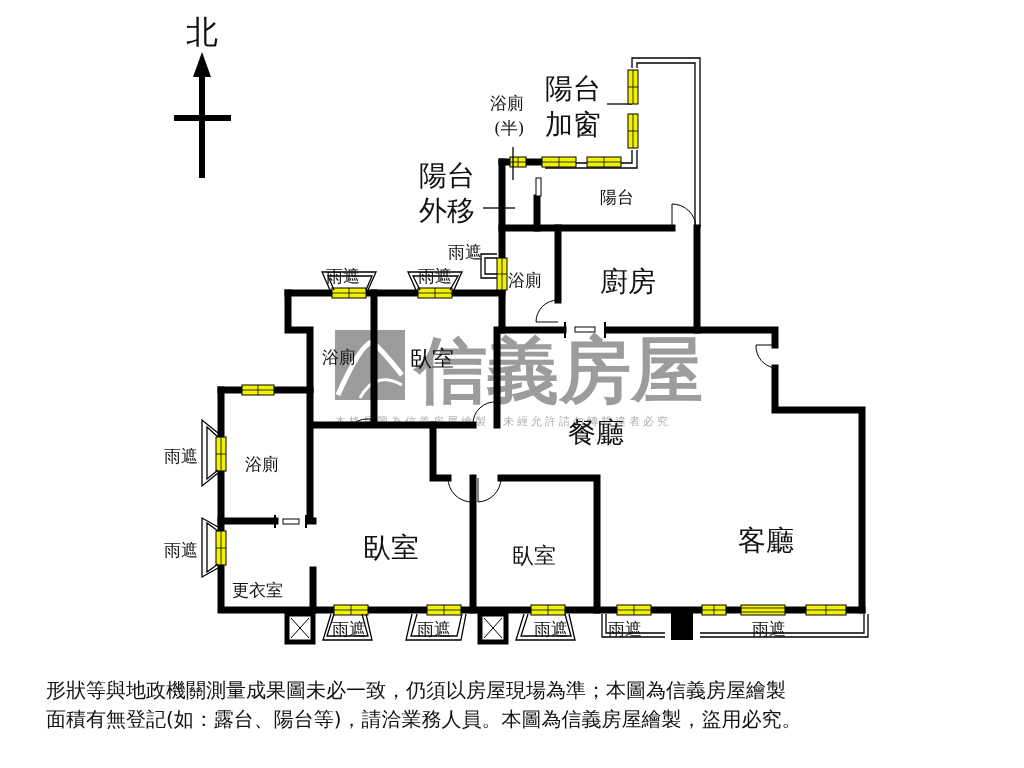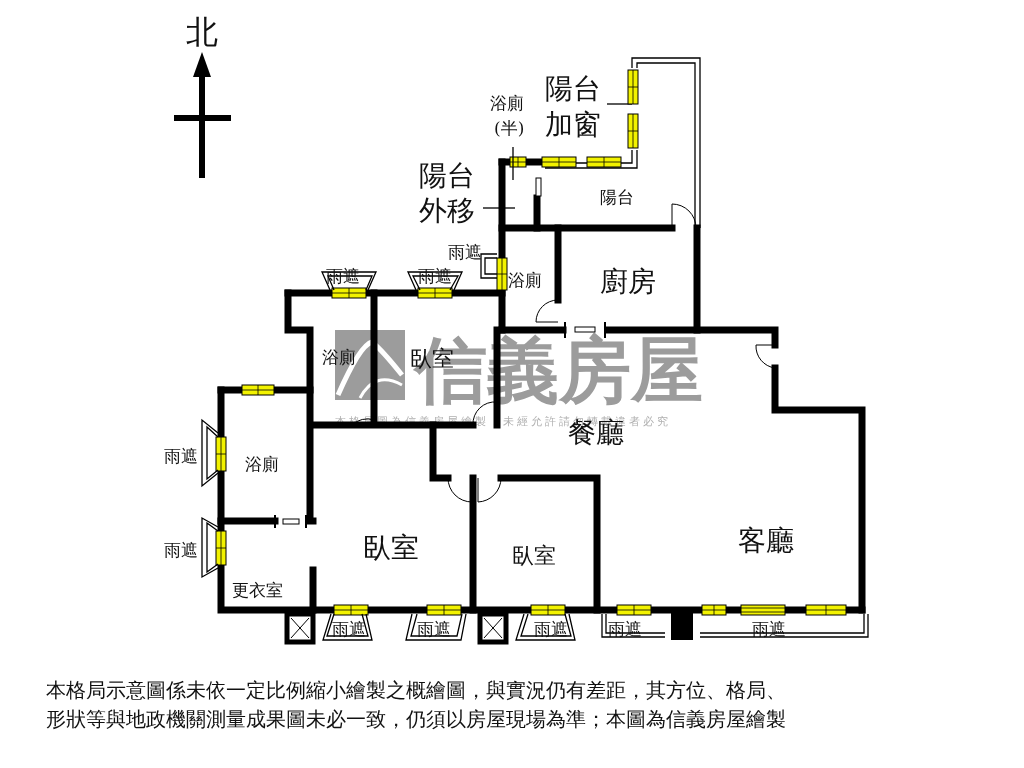--- a/index.html
+++ b/index.html
@@ -230,15 +230,15 @@
     <text x="164" y="556" class="lbl lbl-sm">雨遮</text>
     <text x="332" y="635" class="lbl lbl-sm">雨遮</text>
     <text x="417" y="635" class="lbl lbl-sm">雨遮</text>
     <text x="534" y="635" class="lbl lbl-sm">雨遮</text>
     <text x="608" y="635" class="lbl lbl-sm">雨遮</text>
     <text x="752" y="635" class="lbl lbl-sm">雨遮</text>
   </g>
 </svg>
 
 <div id="disclaimer">
-  <div>本格局示意圖係未依一定比例縮小繪製之概繪圖，與實況仍有差距，其方位、格局、</div>
   <div>形狀等與地政機關測量成果圖未必一致，仍須以房屋現場為準；本圖為信義房屋繪製</div>
+  <div>面積有無登記(如：露台、陽台等)，請洽業務人員。本圖為信義房屋繪製，盜用必究。</div>
 </div>
 
 </body></html>

